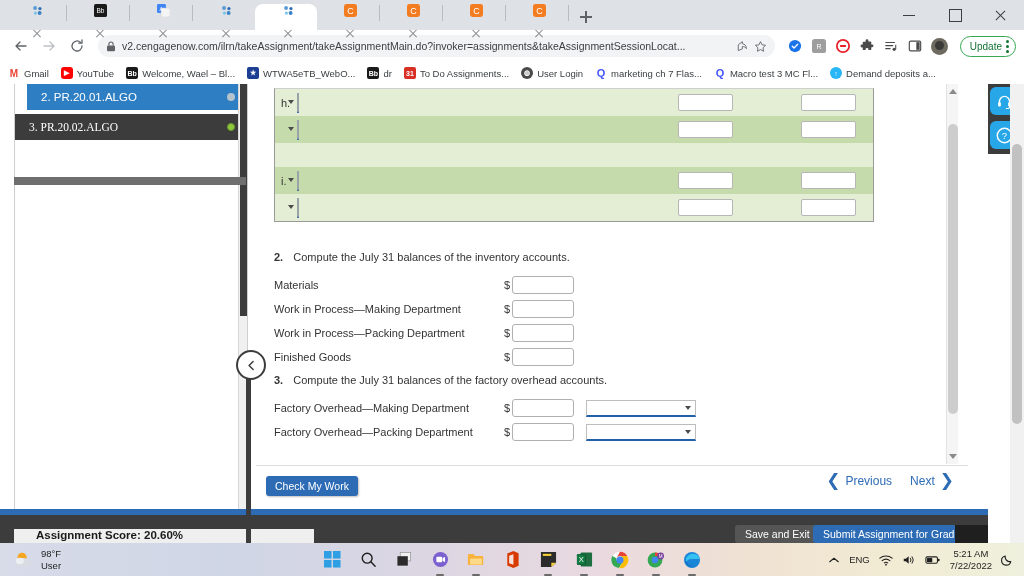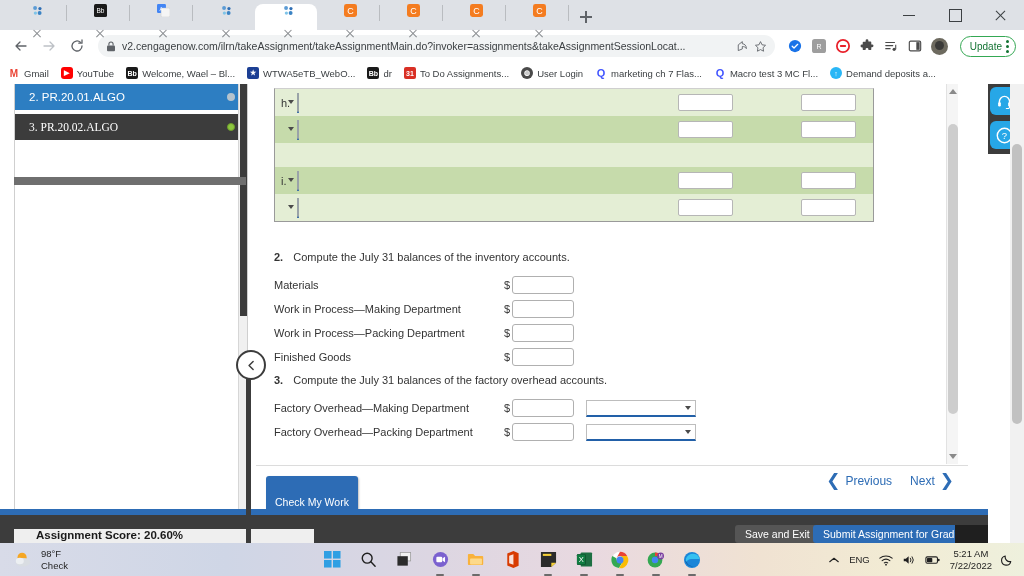--- a/index.html
+++ b/index.html
@@ -83,21 +83,21 @@
 
   
   .viewport{position:absolute;left:0;top:84px;width:1024px;height:459px;background:#fff;overflow:hidden;}
 
   
   .page{position:absolute;left:0;top:0;width:1024px;height:459px;background:#fff;}
 
   
   .leftpanel{position:absolute;left:14px;top:0;width:234px;height:432px;background:#fff;border:1px solid #cfcfcf;border-top:none;box-sizing:border-box;}
   .navitem{height:26px;display:flex;align-items:center;justify-content:space-between;padding:0 12px 0 14px;color:#fff;font-size:11.5px;box-sizing:border-box;}
-  .navitem.sel{background:#2d7ec2;}
+  .navitem.sel{background:#2d7ec2;margin-left:12px;}
   .navitem.dark{background:#3c3c3c;font-family:Liberation Serif, serif;}
   .navitem-sep{height:4px;background:#fff;}
   .navitem .dot{width:8px;height:8px;border-radius:50%;}
   .dot.grey{background:#b5c3cd;}
   .dot.green{background:#8dc63f;border:1px solid #6d9c2b;box-sizing:border-box;}
   .nav-hover-strip{position:absolute;left:14px;top:93px;width:232px;height:8px;background:#6f6f6f;}
   .panel-scroll{position:absolute;right:0;top:0;width:9px;height:100%;background:#f0f0f0;border-left:1px solid #d6d6d6;box-sizing:border-box;}
   .panel-scroll .thumb{position:absolute;left:1px;top:0;width:7px;height:232px;background:#3c3c3c;}
 
   .progressbar{position:absolute;left:14px;top:432px;width:234px;height:30px;background:#efefef;border:1px solid #cfcfcf;border-top:none;box-sizing:border-box;display:flex;align-items:center;padding-left:22px;font-size:11.5px;color:#3c3c3c;}
@@ -147,21 +147,21 @@
   .cscroll{position:absolute;right:10px;top:0;width:12px;height:380px;background:#f5f5f5;border-left:1px solid #e2e2e2;box-sizing:border-box;}
   .cscroll .cthumb{position:absolute;left:1px;top:40px;width:10px;height:290px;background:#cdcdcd;border-radius:5px;}
   .cscroll .arrow{position:absolute;left:2px;width:0;height:0;border-left:4px solid transparent;border-right:4px solid transparent;}
   .cscroll .arrow.up{top:5px;border-bottom:5px solid #8a8a8a;}
   .cscroll .arrow.dn{bottom:5px;border-top:5px solid #8a8a8a;}
 
   
   .actionbar{position:absolute;left:256px;top:381px;width:712px;height:44px;background:#fff;border-top:1px solid #dcdcdc;}
   .cmw{
     position:absolute;left:10px;top:10px;height:20px;background:#2d6cb5;color:#fff;
-    border-radius:3px;display:flex;align-items:center;padding:16px 9px;font-size:10.5px;
+    border-radius:3px;display:flex;align-items:center;padding:0 9px;font-size:10.5px;
     box-shadow:1px 1px 2px rgba(0,0,0,.25);
   }
   .nav-links{position:absolute;right:14px;top:6px;display:flex;align-items:center;gap:18px;color:#2d6cb5;font-size:12px;}
   .nav-links .chev{font-size:17px;line-height:1;color:#2d6cb5;}
   .nav-links a{display:flex;align-items:center;gap:5px;color:#2d6cb5;text-decoration:none;}
   .bluebar{position:absolute;left:0;top:425px;width:1024px;height:6px;background:#2d6cb5;}
   .greybar{position:absolute;left:0;top:431px;width:1024px;height:28px;background:#3c3c3c;}
   .savebtn{position:absolute;left:735px;top:441px;height:18px;background:#555;color:#fff;border-radius:3px;display:flex;align-items:center;padding:0 10px;font-size:10.5px;}
   .submitbtn{position:absolute;left:813px;top:441px;height:18px;background:#2d6cb5;color:#fff;border-radius:3px;display:flex;align-items:center;padding:0 10px;font-size:10.5px;}
   .ddark{position:absolute;left:955px;top:441px;width:38px;height:18px;background:#1f1f1f;}
@@ -629,21 +629,21 @@
 
   <div class="taskbar">
     <div class="weather">
       <svg width="22" height="20" viewBox="0 0 24 22">
         <circle cx="11" cy="8" r="5" fill="#f5a623"></circle>
         <ellipse cx="12" cy="13.5" rx="8" ry="4.6" fill="#d9dde2"></ellipse>
         <ellipse cx="8.5" cy="12" rx="4.4" ry="3.6" fill="#eceff2"></ellipse>
       </svg>
       <div class="wtxt">
         <div>98°F</div>
-        <div>Check</div>
+        <div>User</div>
       </div>
     </div>
 
     <div class="tb-center">
       <div class="tbapp">
         <svg width="17" height="17" viewBox="0 0 18 18">
           <rect x="0" y="0" width="8" height="8" fill="#2f9fe3"></rect>
             <rect x="9.5" y="0" width="8" height="8" fill="#2f9fe3"></rect>
           <rect x="0" y="9.5" width="8" height="8" fill="#2f9fe3"></rect>
             <rect x="9.5" y="9.5" width="8" height="8" fill="#2f9fe3"></rect>

